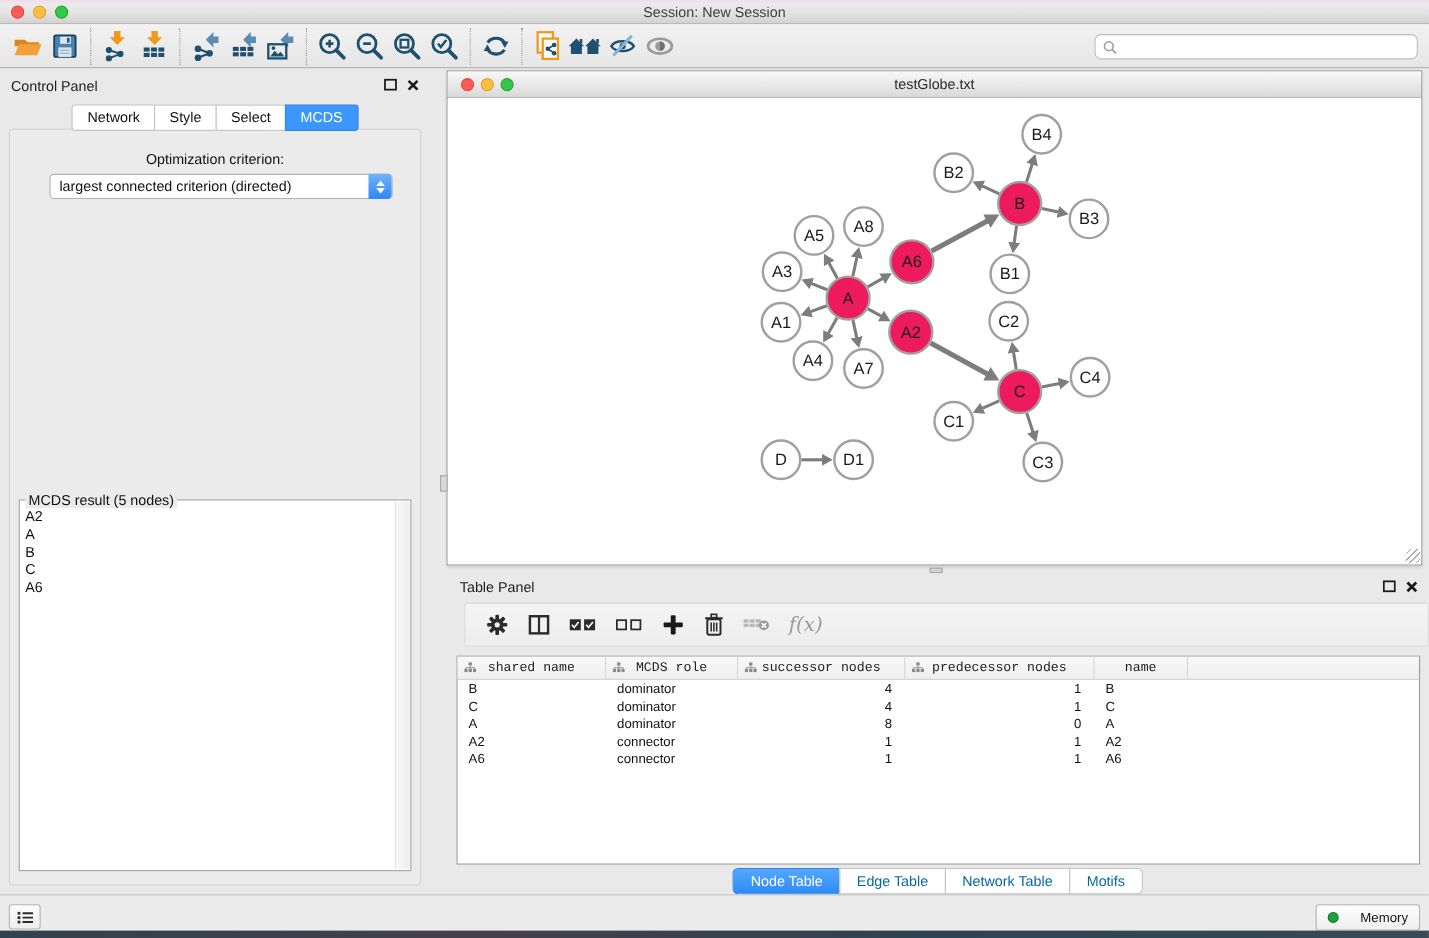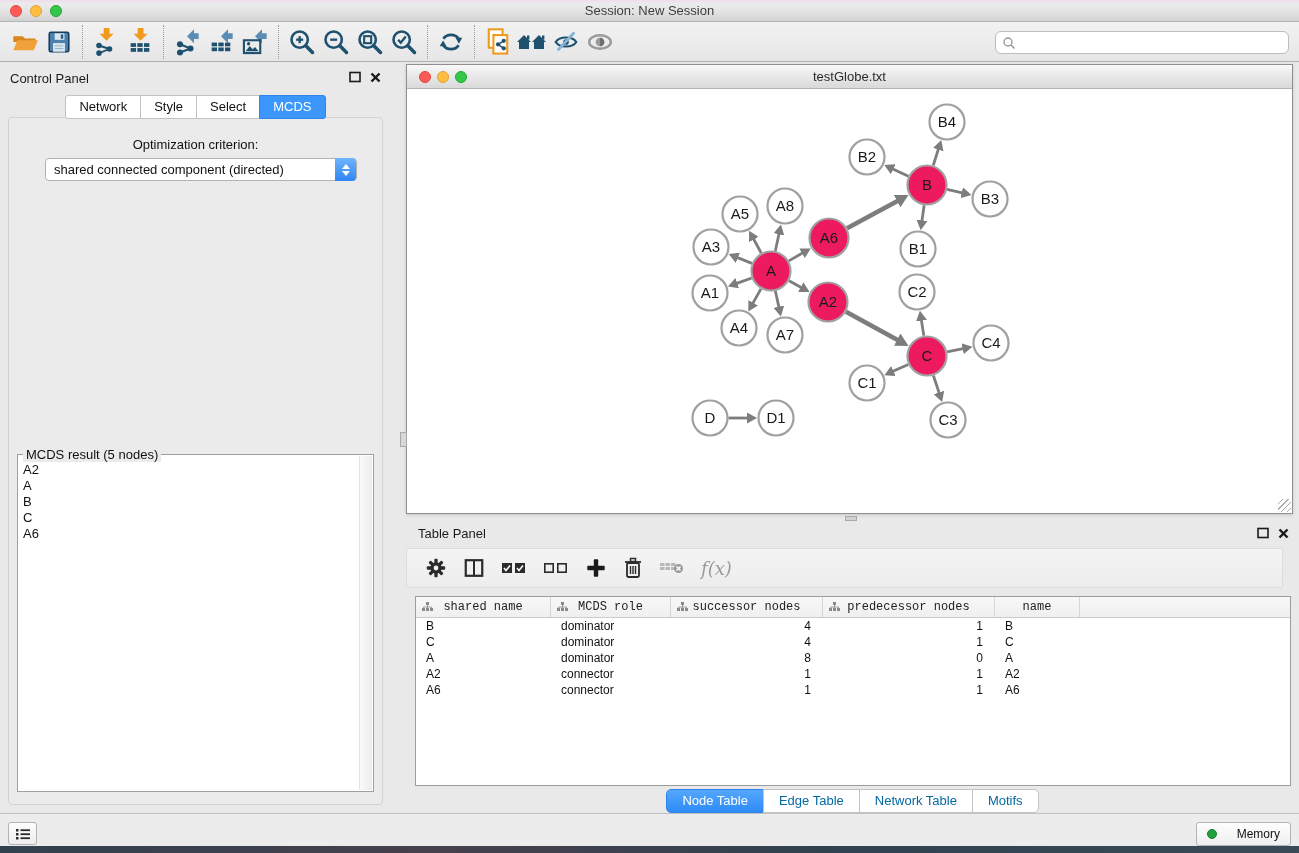--- a/index.html
+++ b/index.html
@@ -68,21 +68,21 @@
   .nw-titlebar .title-text { position:absolute; left:0; right:0; top:0; line-height:23px; text-align:center;
     font-size:13px; color:#2b2b2b; }
   .nw-canvas { position:absolute; left:0; top:25px; right:0; bottom:0; background:#fff; }
   .corner-grip { position:absolute; right:1px; bottom:1px; width:13px; height:13px;
     background:repeating-linear-gradient(135deg, transparent 0 3px, #ababab 3px 4px); }
   .left-grip { position:absolute; left:-7px; top:367px; width:7px; height:15px; background:#d8d8d8; border:1px solid #a9a9a9; }
   .divider-handle { position:absolute; left:845px; top:516px; width:12px; height:5px; background:#d2d2d2; border:1px solid #a9a9a9; }
 
   
   .table-panel { position:absolute; left:406px; top:522px; width:893px; height:291px; }
-  .tp-toolbar { position:absolute; left:0; top:26px; width:877px; height:40px;
+  .tp-toolbar { position:absolute; left:16px; top:26px; width:877px; height:40px;
     background:linear-gradient(#f4f4f4,#ededed); border:1px solid #dcdcdc; border-radius:2px;
     display:flex; align-items:center; gap:16px; padding-left:18px;text-align:center; }
   .fx-label { font-family:"DejaVu Serif", serif; font-style:italic; font-size:18px; color:#9a9a9a; }
   .node-table { position:absolute; left:9px; top:74px; width:876px; height:190px;
     background:#fff; border:1px solid #9c9c9c; font-size:12px; color:#111; }
   .nt-header { display:flex; height:21px; background:linear-gradient(#f8f8f8,#efefef);
     border-bottom:1px solid #cccccc; }
   .nt-hcell { position:relative; display:flex; align-items:center; justify-content:center;
     border-right:1px solid #d6d6d6; font-size:12px; color:#222;font-family:Liberation Mono, monospace; }
   .nt-hcell .hier { position:absolute; left:6px; top:5px; }
@@ -292,21 +292,21 @@
     </div>
     <div class="cp-tabs">
       <div class="cp-tab">Network</div>
       <div class="cp-tab">Style</div>
       <div class="cp-tab">Select</div>
       <div class="cp-tab active">MCDS</div>
     </div>
     <div class="cp-inner">
       <div class="opt-label">Optimization criterion:</div>
       <div class="criterion-select">
-        <span>shared connected component (directed)</span>
+        <span>largest connected criterion (directed)</span>
         <span class="sel-stepper">
             <span class="up"></span>
             <span class="down"></span>
           </span>
       </div>
       <div class="result-box">
         <div class="result-legend">MCDS result (5 nodes)</div>
         <div class="result-list">
           <div>A2</div>
           <div>A</div>

